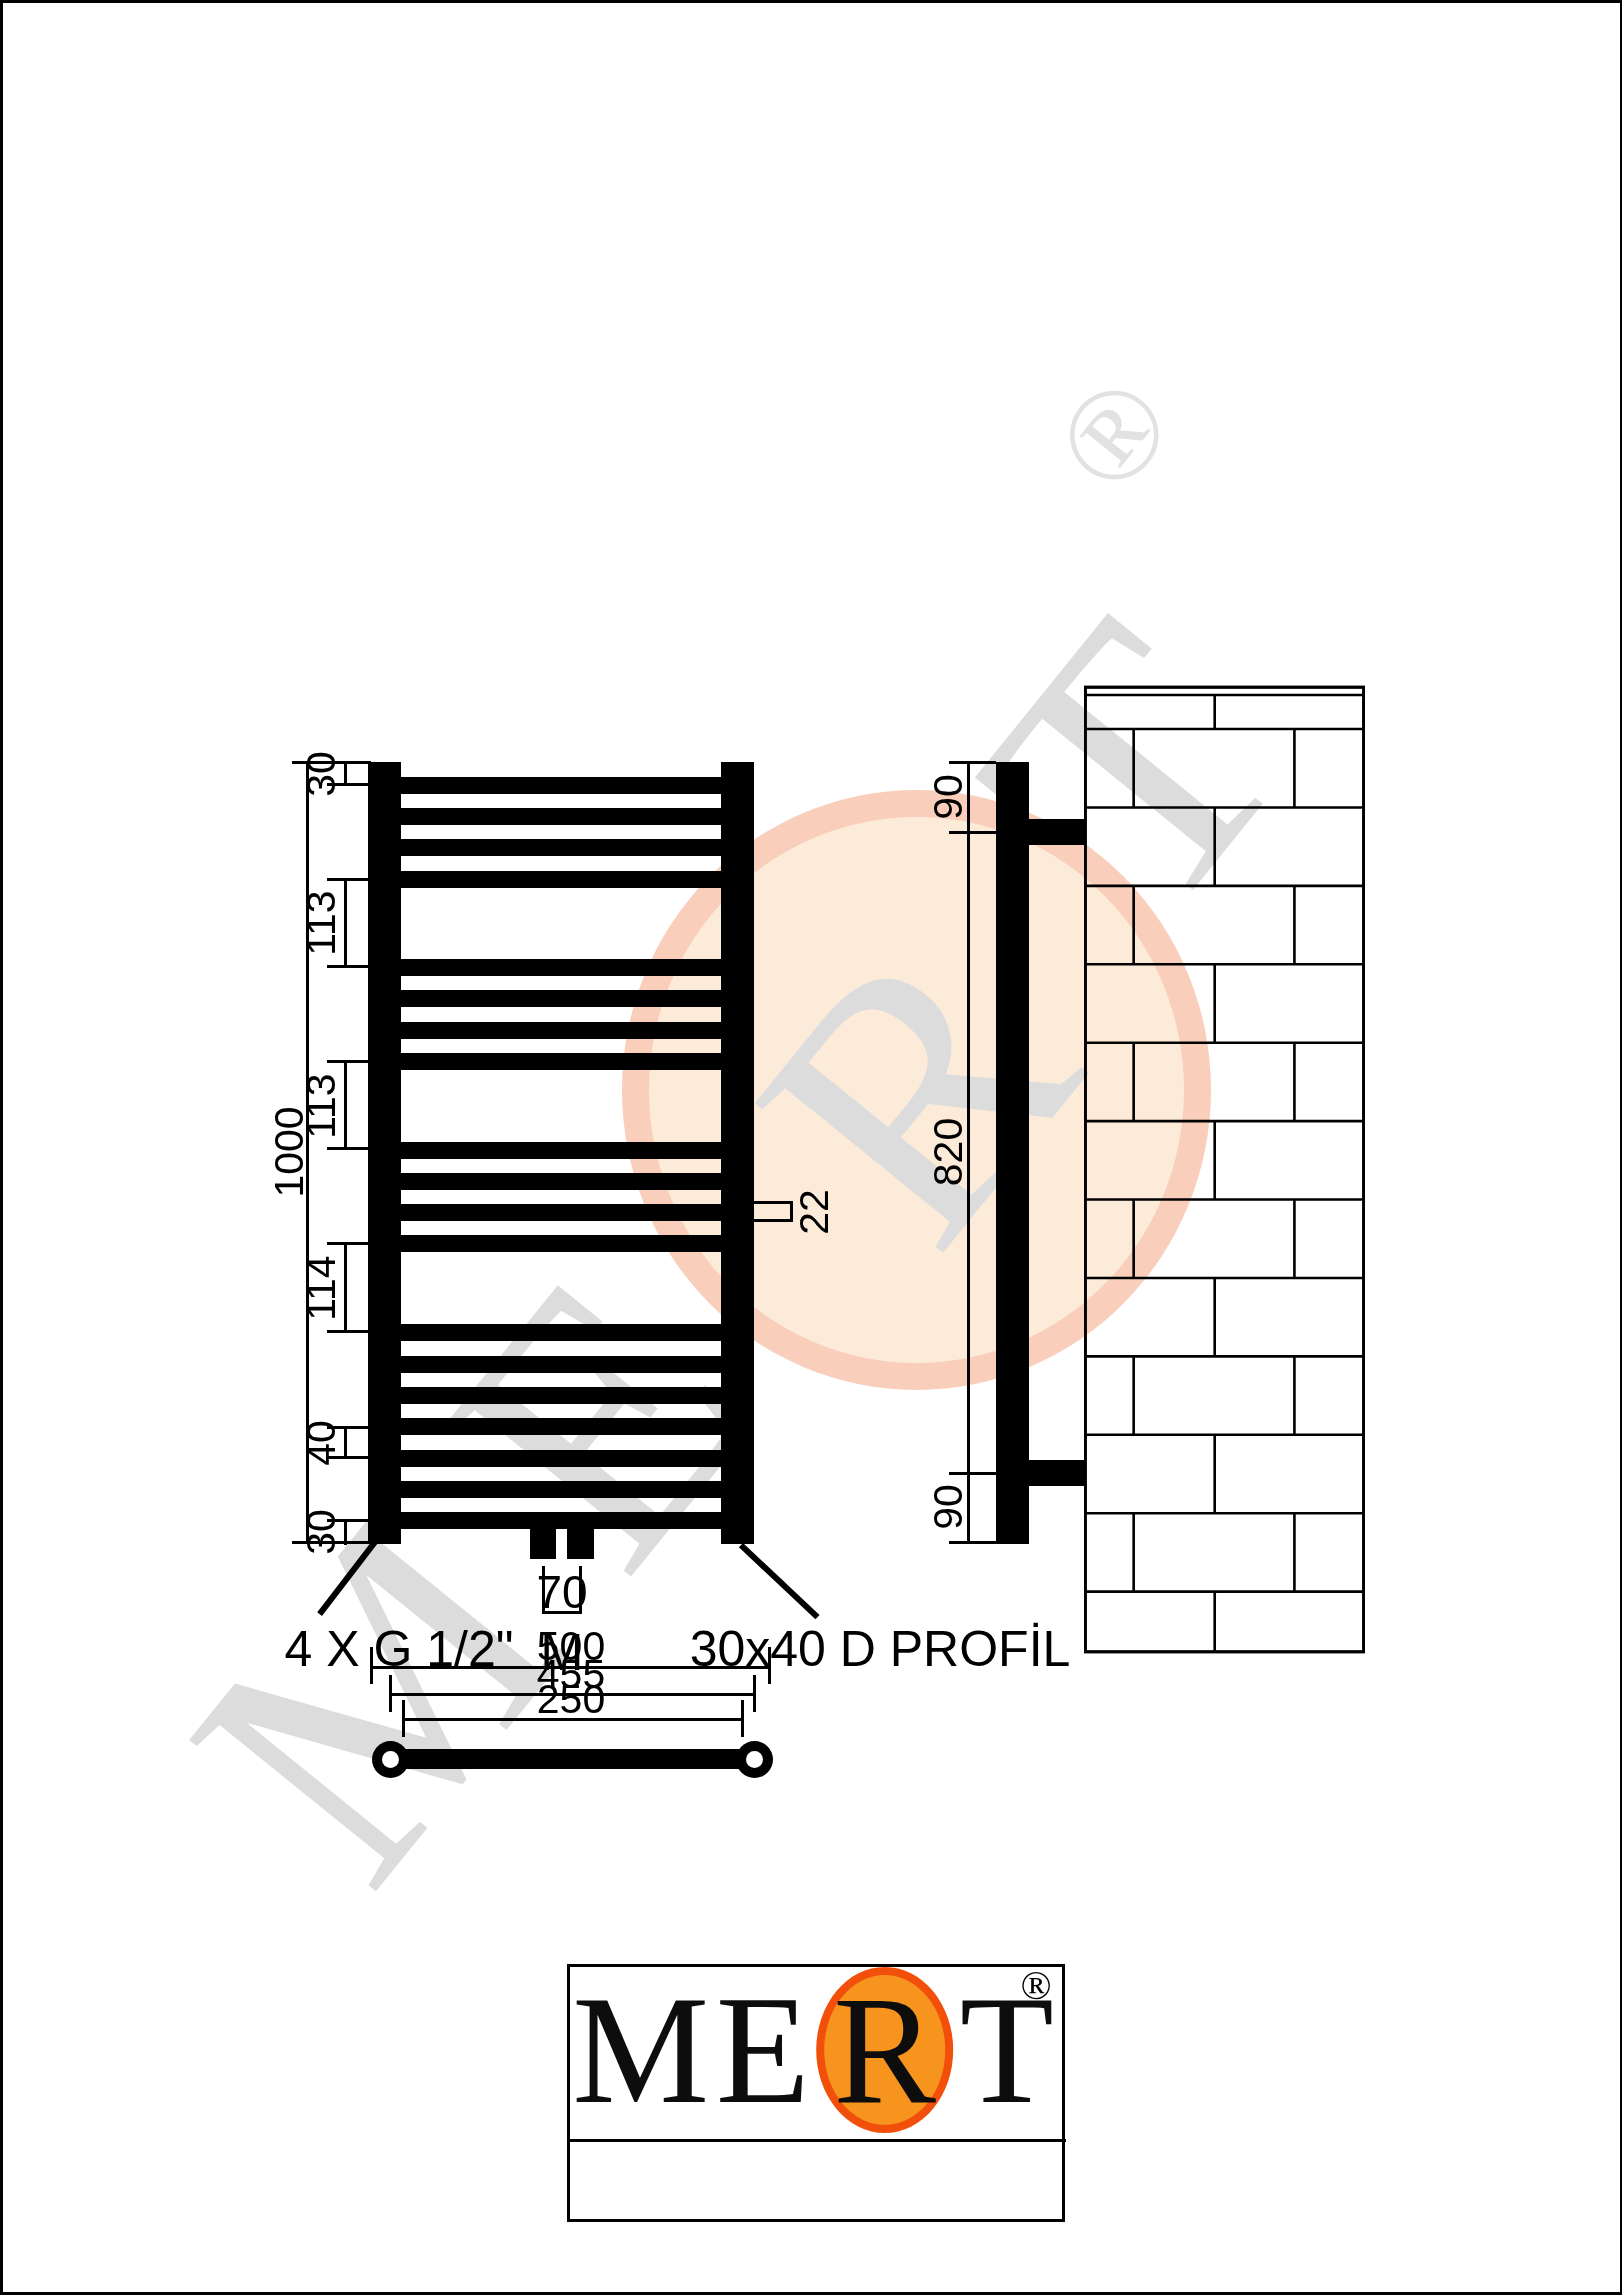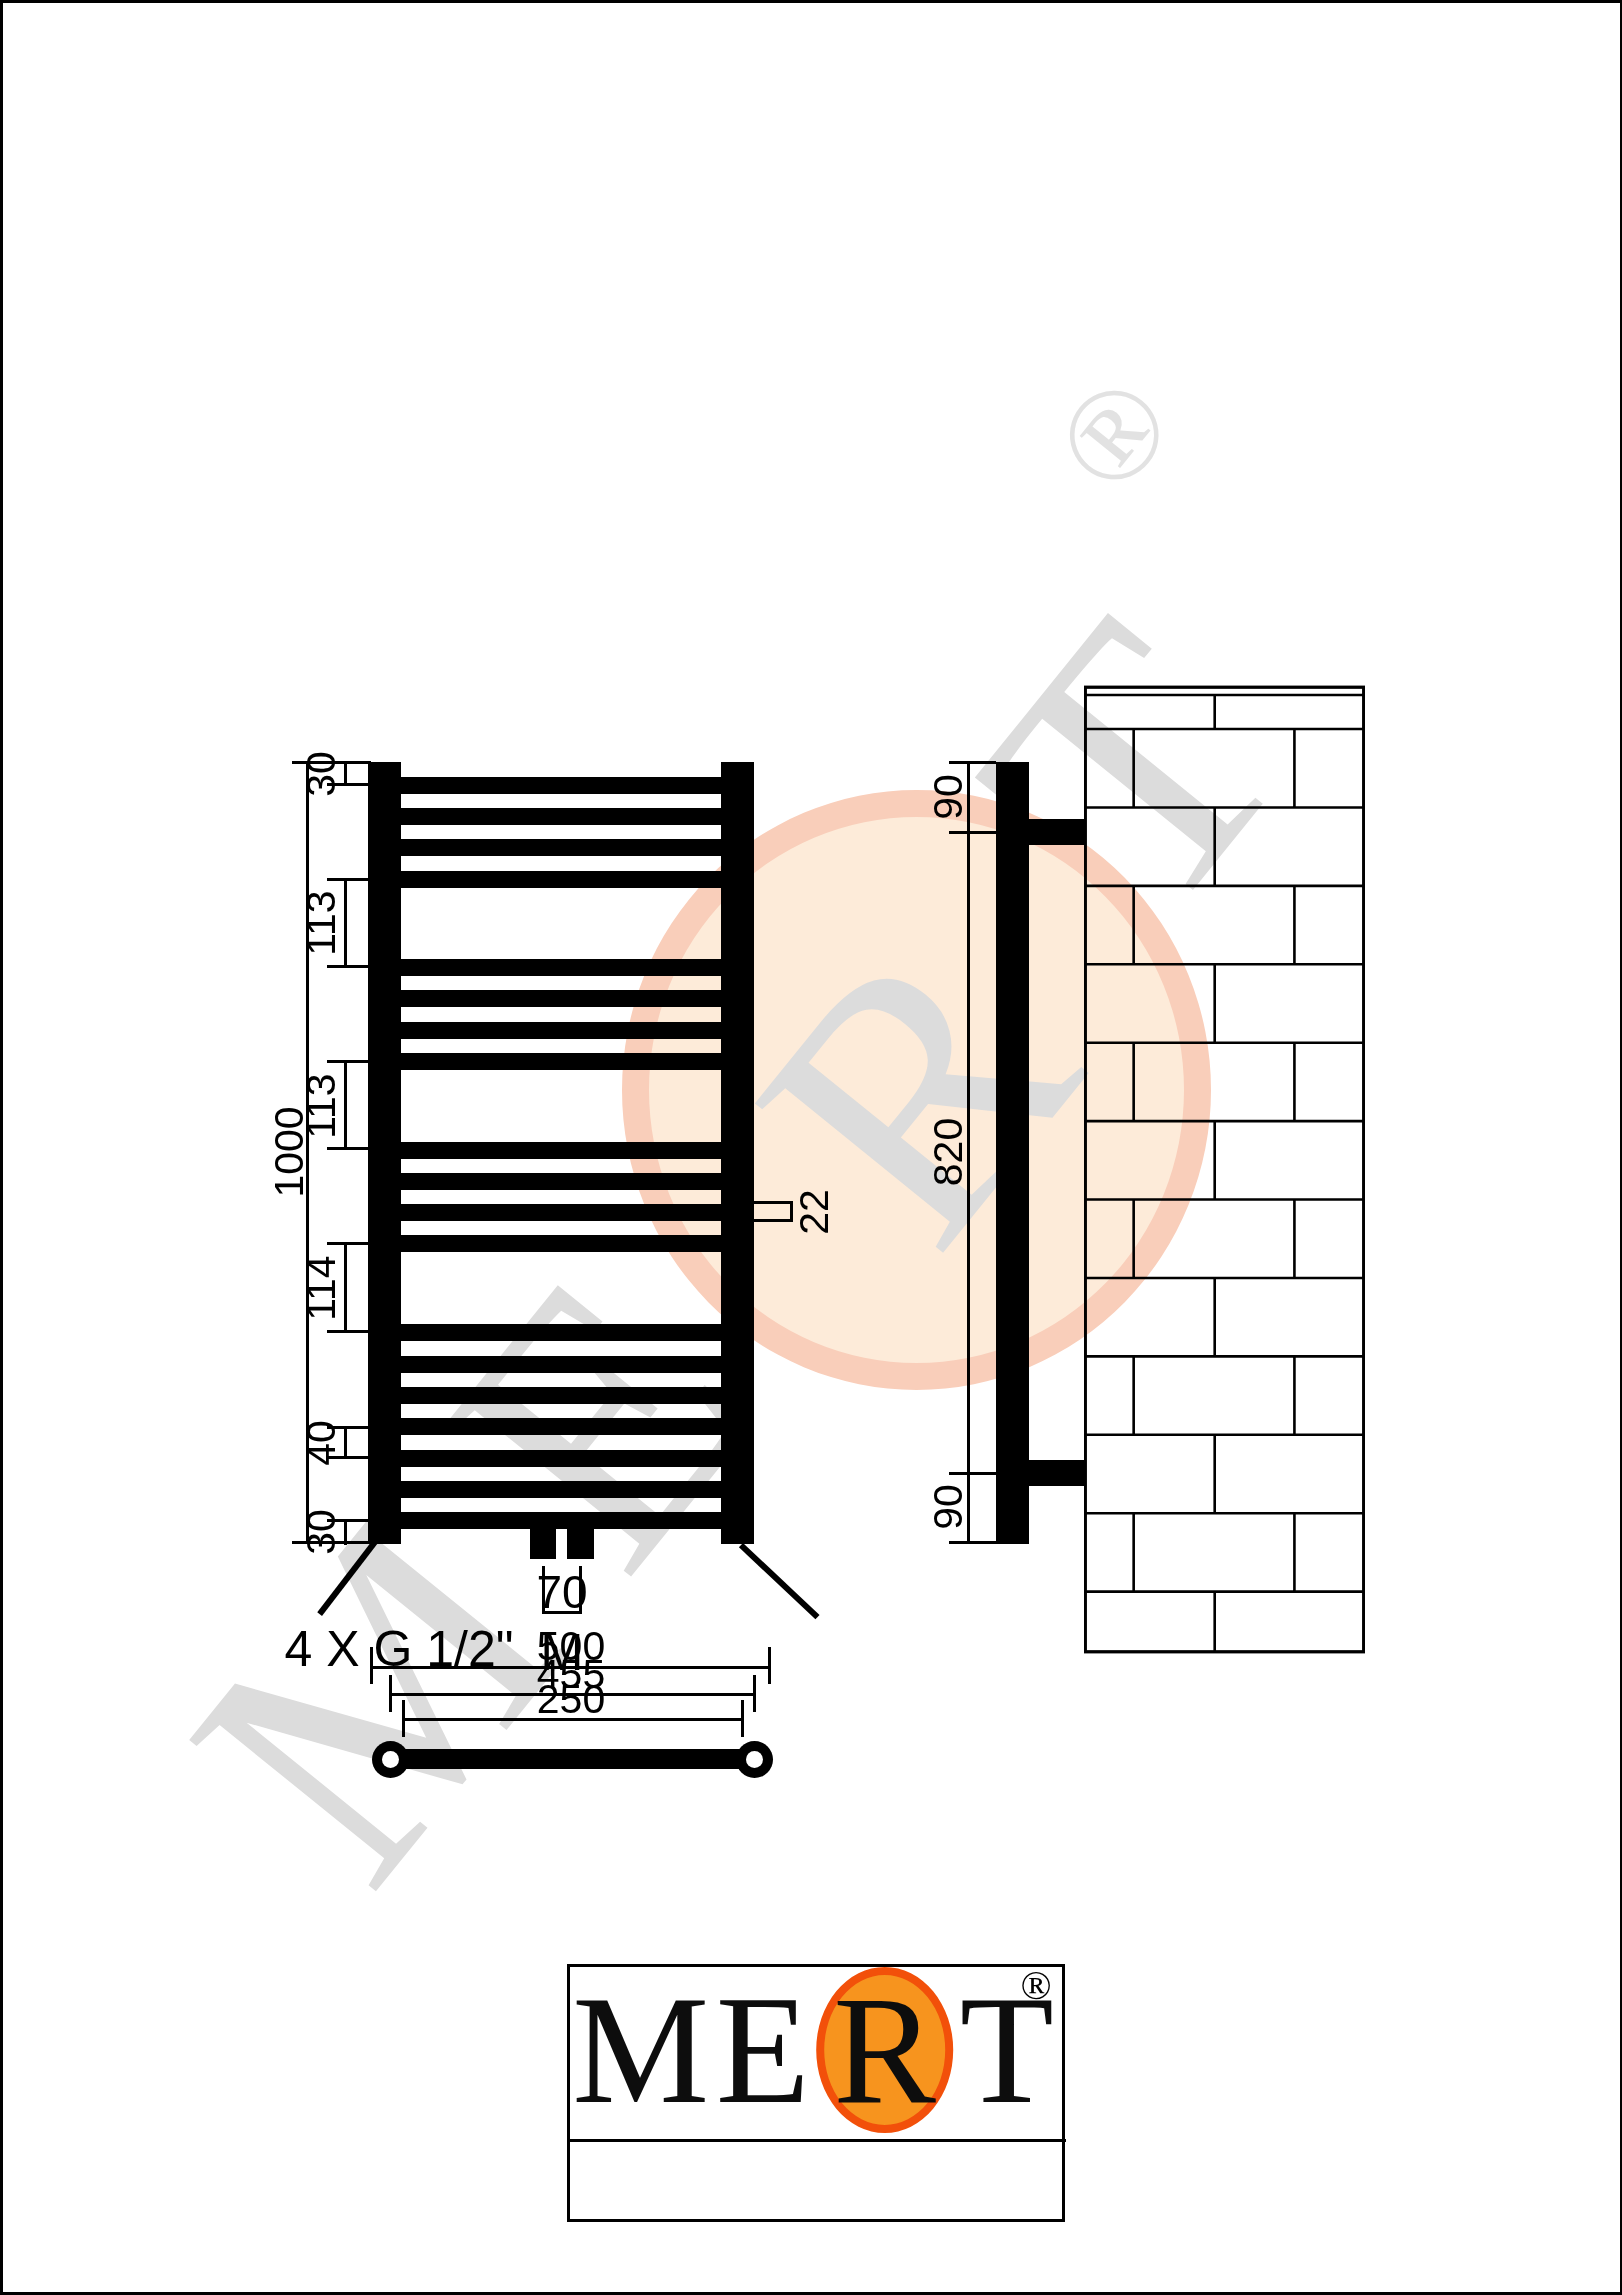--- a/index.html
+++ b/index.html
@@ -119,20 +119,21 @@
 
   <div class="hline" style="left:753px;top:1201px;width:39px;"></div>
   <div class="hline" style="left:753px;top:1219px;width:39px;"></div>
   <div class="vline" style="left:790px;top:1201px;height:21px;"></div>
   <div class="dimv" style="left:814px;top:1212px;">22</div>
 
   <div class="leader" style="left:378px;top:1543px;width:92px;transform:rotate(127.5deg);"></div>
   <div class="lbl" style="left:399px;top:1649px;">4 X G 1/2"</div>
 
   <div class="leader" style="left:743px;top:1543px;width:105px;transform:rotate(43.2deg);"></div>
+  <div class="lbl" style="left:880px;top:1649px;">30x40 D PROFİL</div>
 
   <div class="vline" style="left:542px;top:1566px;height:48px;"></div>
   <div class="vline" style="left:579px;top:1566px;height:48px;"></div>
   <div class="hline" style="left:542px;top:1611px;width:39px;"></div>
   <div class="lbl" style="left:562px;top:1592px;font-size:46px;">70</div>
   <div class="lbl" style="left:562px;top:1652px;font-size:52px;">M</div>
 
   <div class="blk" style="left:996px;top:762px;width:33px;height:782px;"></div>
   <div class="blk" style="left:1028px;top:819px;width:57px;height:26px;"></div>
   <div class="blk" style="left:1028px;top:1460px;width:57px;height:26px;"></div>

